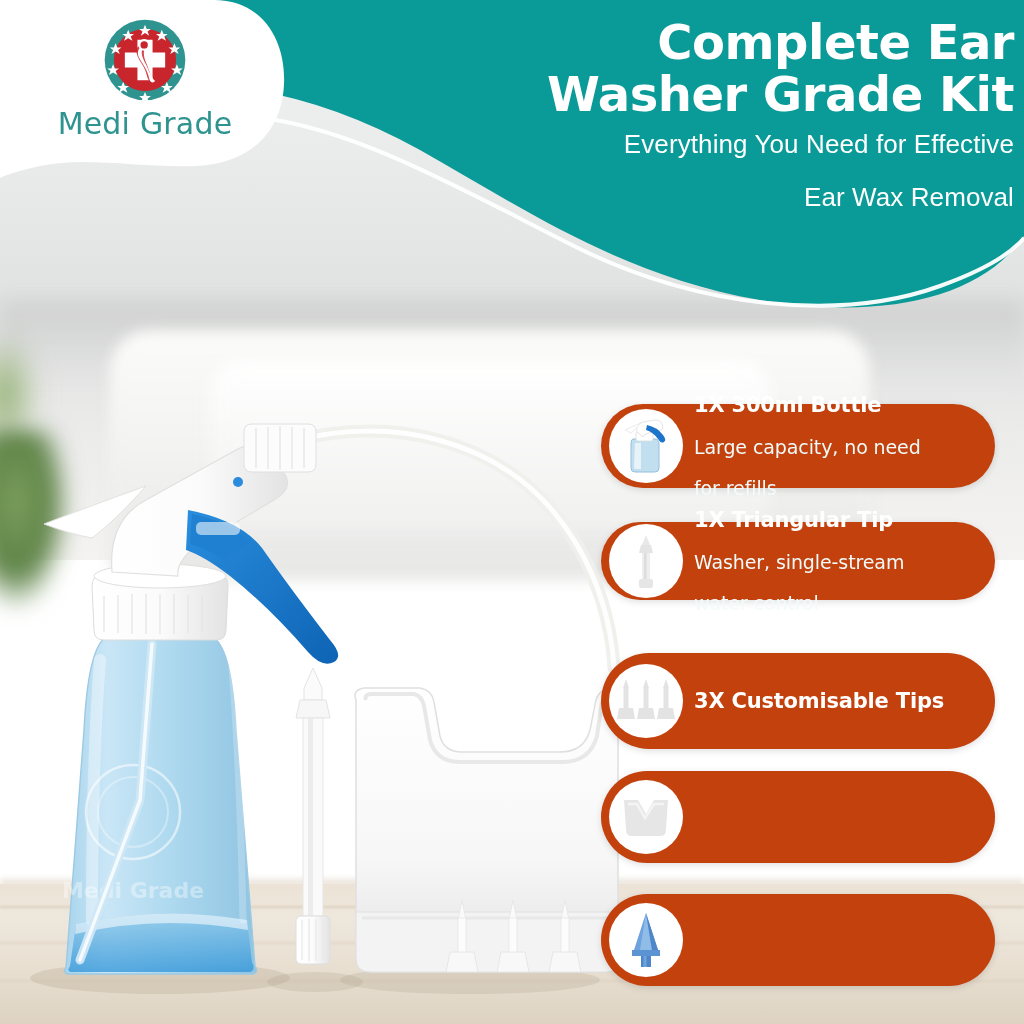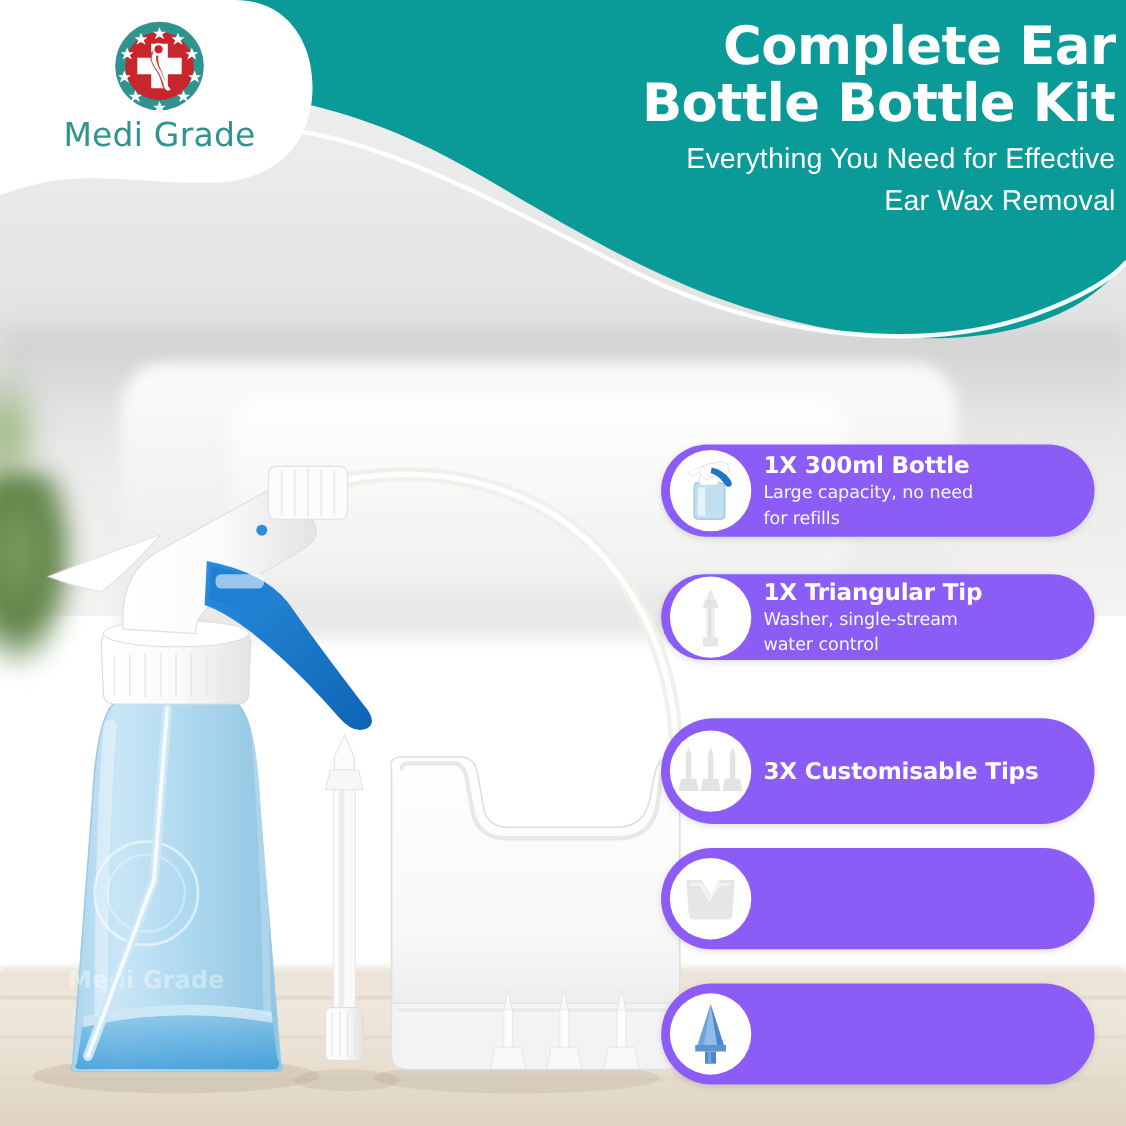--- a/index.html
+++ b/index.html
@@ -96,21 +96,21 @@
     font-family:Liberation Sans, sans-serif;
   }
 
   
   .product { position:absolute; left:0; top:400px; width:620px; height:624px; }
 
   
   .pills { position:absolute; left:601px; top:404px; width:400px; height:616px; }
   .pill {
     position:absolute; left:0; width:394px;
-    background:#8b5cf6;
+    background:#c2410c;
     border-radius:100px;
     display:flex; align-items:center;
     box-shadow:0 2px 7px rgba(0,0,0,.13);
   }
   .pill-icon-wrap {
     flex:0 0 auto;
     width:74px; height:74px; margin-left:8px;
     border-radius:50%;
     background:#ffffff;
     display:flex; align-items:center; justify-content:center;
@@ -118,24 +118,25 @@
   }
   .pill-icon-wrap svg { display:block; }
   .pill-text { flex:1 1 auto; padding:0 14px 0 11px; color:#ffffff; }
   .pill-title {
     font-size:21px; font-weight:700; line-height:25px;
     letter-spacing:-.2px;
     font-family:"DejaVu Sans", sans-serif;
     white-space:nowrap;
   }
   .pill-desc {
-    font-size:16px; font-weight:400; line-height:23px;
+    font-size:19px; font-weight:400; line-height:23px;
     letter-spacing:-.1px;
     color:#f2fbfa;
     font-family:"DejaVu Sans", sans-serif;
+    margin-top:18px;
   }
 
   .p0 { top:0px;   height:84px; }
   .p1 { top:118px; height:78px; }
   .p2 { top:249px; height:96px; }
   .p3 { top:367px; height:92px; }
   .p4 { top:490px; height:92px; }
 </style>
 </head>
 <body>
@@ -330,23 +331,23 @@
                C 56 77, 60 78, 62 75 C 57 70, 55 63, 51 55
                C 46 46, 44 38, 49 35 Z" fill="#ffffff"></path>
       <circle cx="49" cy="32" r="7" fill="#ffffff"></circle>
       <circle cx="49" cy="32" r="4.4" fill="#c9252c"></circle>
     </svg>
     <div class="logo-word">Medi Grade</div>
   </div>
 
   <div class="header-text">
     <div class="h-title">Complete Ear</div>
-    <div class="h-title">Bottle Bottle Kit</div>
+    <div class="h-title">Washer Grade Kit</div>
     <div class="h-sub">Everything You Need for Effective</div>
-    <div class="h-sub" style="margin-top:1px">Ear Wax Removal</div>
+    <div class="h-sub" style="margin-top:16px">Ear Wax Removal</div>
   </div>
 
   <div class="pills">
 
     <div class="pill p0">
       <div class="pill-icon-wrap">
         <svg width="50" height="54" viewBox="0 0 50 54">
           <path d="M12 20 L34 20 Q38 20 38 25 L38 49 Q38 53 34 53 L14 53 Q10 53 10 49 L10 25 Q10 20 12 20 Z" fill="#c2dff0" stroke="#93bfdd" stroke-width="1"></path>
           <path d="M14 24 L20 24 L20 50 L15 50 Q13 50 13 48 Z" fill="#ffffff" opacity=".6"></path>
           <rect x="15" y="13" width="17" height="9" rx="2" fill="#ffffff" stroke="#dcdcdc" stroke-width=".8"></rect>

